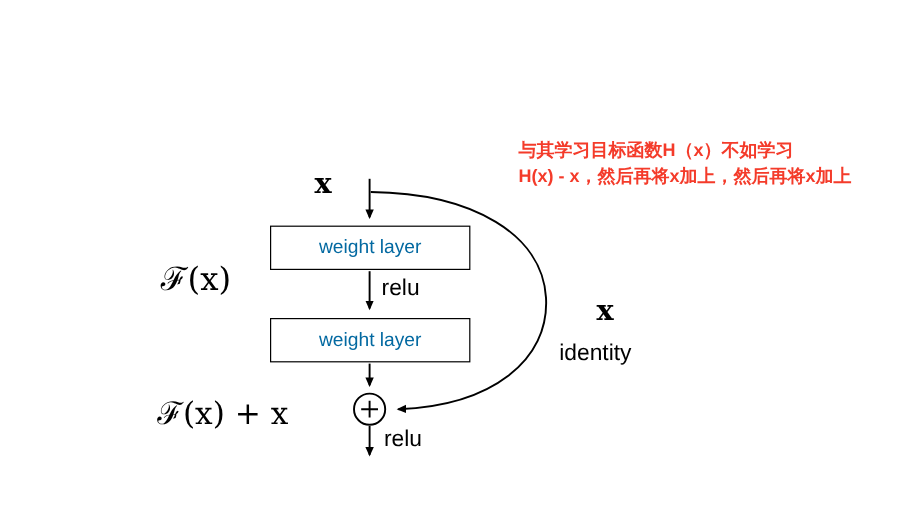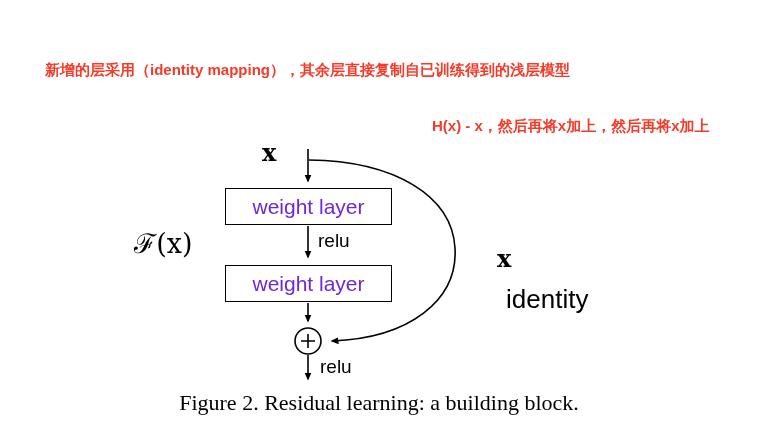--- a/index.html
+++ b/index.html
@@ -26,46 +26,46 @@
   }
   .top-note { left: 45px; top: 61px; }
   .side-note { left: 432px; top: 115px; line-height: 22px; }
 
   .math {
     font-family: "DejaVu Serif", "Liberation Serif", serif;
     color: #000;
     white-space: nowrap;
   }
   .x-top      { left: 262px; top: 138px; font-size: 24px; font-weight: bold; }
-  .f-label    { left: 134px; top: 224px; font-size: 27px; }
+  .f-label    { left: 134px; top: 213px; font-size: 27px; }
   .out-label  { left: 131px; top: 325px; font-size: 26px; }
   .skip-x     { left: 497px; top: 244px; font-size: 24px; font-weight: bold; }
 
   .plain {
     font-family: "Liberation Sans", sans-serif;
     color: #000;
     white-space: nowrap;
     text-align: center;
   }
   .relu1    { left: 318px; top: 230px; font-size: 19px; }
   .relu2    { left: 320px; top: 356px; font-size: 19px; }
-  .identity { left: 466px; top: 284px; font-size: 26px; margin-left: 40px; }
+  .identity { left: 466px; top: 284px; font-size: 19px; }
 
   .wbox {
     left: 225px;
     width: 167px;
     height: 37px;
     border: 1.6px solid #000;
     background: #fff;
     display: flex;
     align-items: center;
     justify-content: center;
-    font-size: 21px;
+    font-size: 16px;
     font-family: "Liberation Sans", sans-serif;
-    color: #6d28d9;
+    color: #0369a1;
     box-sizing: border-box;
   }
   .wbox1 { top: 188px; }
   .wbox2 { top: 265px; }
 
   .diagram-svg {
     left: 0; top: 0;
     width: 758px;
     height: 436px;
     pointer-events: none;
@@ -78,23 +78,23 @@
     font-family: "Liberation Serif", serif;
     font-size: 22px;
     color: #000;
   }
 </style>
 </head>
 <body>
 
 <div class="canvas">
 
-  <div class="abs note top-note">新增的层采用（identity mapping），其余层直接复制自已训练得到的浅层模型</div>
 
   <div class="abs note side-note">
+    <div>与其学习目标函数H（x）不如学习</div>
     <div>H(x) - x，然后再将x加上，然后再将x加上</div>
   </div>
 
   <svg class="abs diagram-svg" viewBox="0 0 758 436" xmlns="http://www.w3.org/2000/svg">
     <defs>
       <marker id="arrow" markerWidth="9" markerHeight="9" refX="6.5" refY="3.5" orient="auto" markerUnits="userSpaceOnUse">
         <path d="M0,0 L8,3.5 L0,7 Z" fill="#000"></path>
       </marker>
     </defs>
 
@@ -121,18 +121,18 @@
   <div class="abs plain relu1">relu</div>
 
   <div class="abs math f-label">ℱ(x)</div>
 
   <div class="abs wbox wbox2">weight layer</div>
 
   <div class="abs math skip-x">x</div>
 
   <div class="abs plain identity">identity</div>
 
+  <div class="abs math out-label">ℱ(x) + x</div>
 
   <div class="abs plain relu2">relu</div>
 
-  <div class="abs caption">Figure 2. Residual learning: a building block.</div>
 
 </div>
 
 </body></html>

